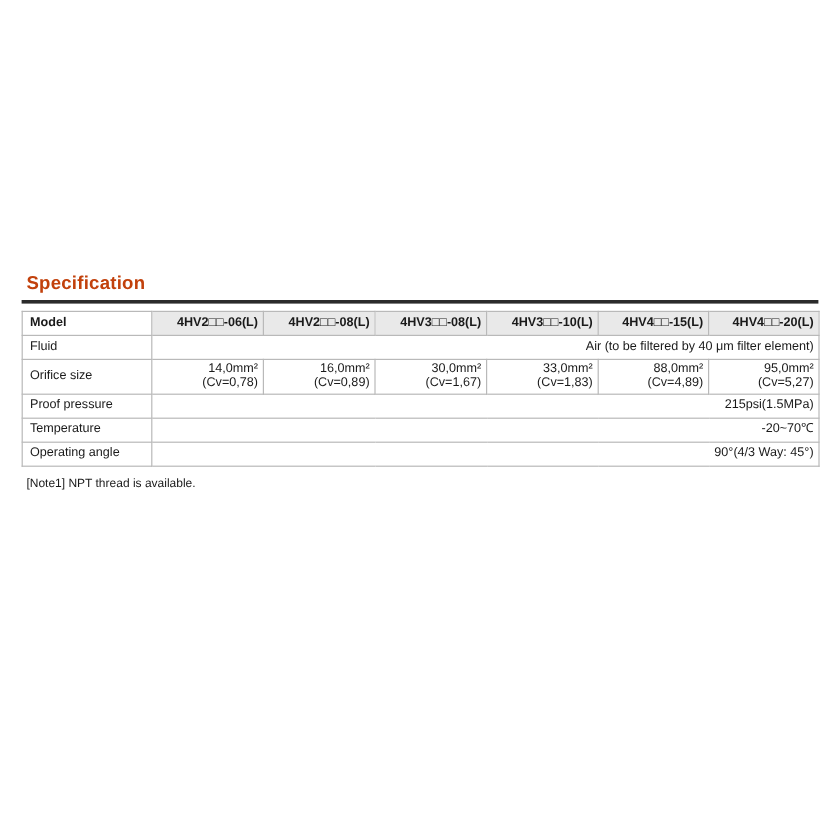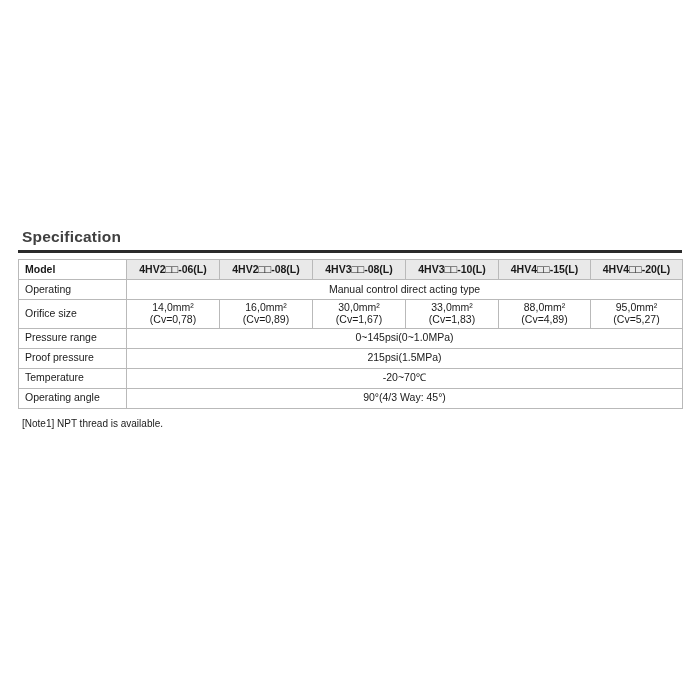--- a/index.html
+++ b/index.html
@@ -20,21 +20,21 @@
     position: absolute;
     left: 18px;
     top: 228px;
     width: 664px;
   }
 
   .title {
     font-size: 15.5px;
     font-weight: bold;
     letter-spacing: 0.2px;
-    color: #404040;
+    color: #c2410c;
     padding: 0 0 4px 4px;
   }
 
   .title-rule {
     height: 3px;
     background: #2b2b2b;
     width: 664px;
     margin-bottom: 6px;
   }
 
@@ -44,21 +44,21 @@
     table-layout: fixed;
     font-size: 10.5px;
   }
 
   table.spec td, table.spec th {
     border: 1px solid #b9b9b9;
     padding: 2px 4px;
     height: 15px;
     vertical-align: middle;
     font-weight: normal;
-    text-align: center;
+    text-align: right;
     line-height: 1.12;
     color: #1a1a1a;
     overflow: hidden;
     white-space: nowrap;
   }
 
   table.spec .rowhead {
     text-align: left;
     padding-left: 6px;
     background: #ffffff;
@@ -113,25 +113,25 @@
         <th>4HV2□□-06(L)</th>
         <th>4HV2□□-08(L)</th>
         <th>4HV3□□-08(L)</th>
         <th>4HV3□□-10(L)</th>
         <th>4HV4□□-15(L)</th>
         <th>4HV4□□-20(L)</th>
       </tr>
     </thead>
     <tbody>
 
+      <tr>
+        <td class="rowhead">Fluid</td>
+        <td colspan="6">Air (to be filtered by 40 μm filter element)</td>
+      </tr>
 
-      <tr>
-        <td class="rowhead">Operating</td>
-        <td colspan="6">Manual control direct acting type</td>
-      </tr>
 
 
       <tr>
         <td class="rowhead">Orifice size</td>
         <td class="cell-two-line">
           <span class="l1">14,0mm²</span>
           <span class="l2">(Cv=0,78)</span>
         </td>
         <td class="cell-two-line">
           <span class="l1">16,0mm²</span>
@@ -150,24 +150,20 @@
           <span class="l2">(Cv=4,89)</span>
         </td>
         <td class="cell-two-line">
           <span class="l1">95,0mm²</span>
           <span class="l2">(Cv=5,27)</span>
         </td>
       </tr>
 
 
 
-      <tr>
-        <td class="rowhead">Pressure range</td>
-        <td colspan="6">0~145psi(0~1.0MPa)</td>
-      </tr>
 
       <tr>
         <td class="rowhead">Proof pressure</td>
         <td colspan="6">215psi(1.5MPa)</td>
       </tr>
 
       <tr>
         <td class="rowhead">Temperature</td>
         <td colspan="6">-20~70℃</td>
       </tr>

